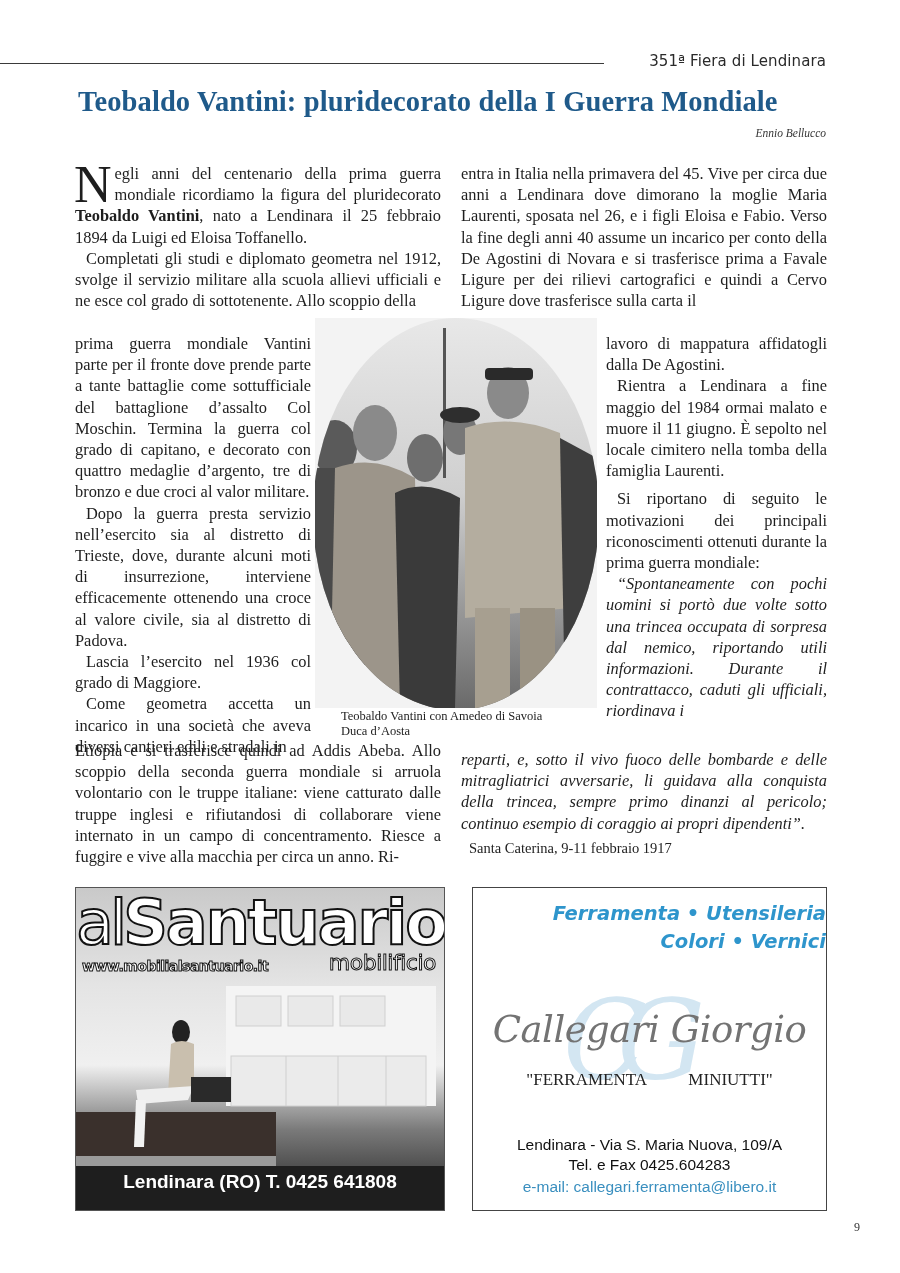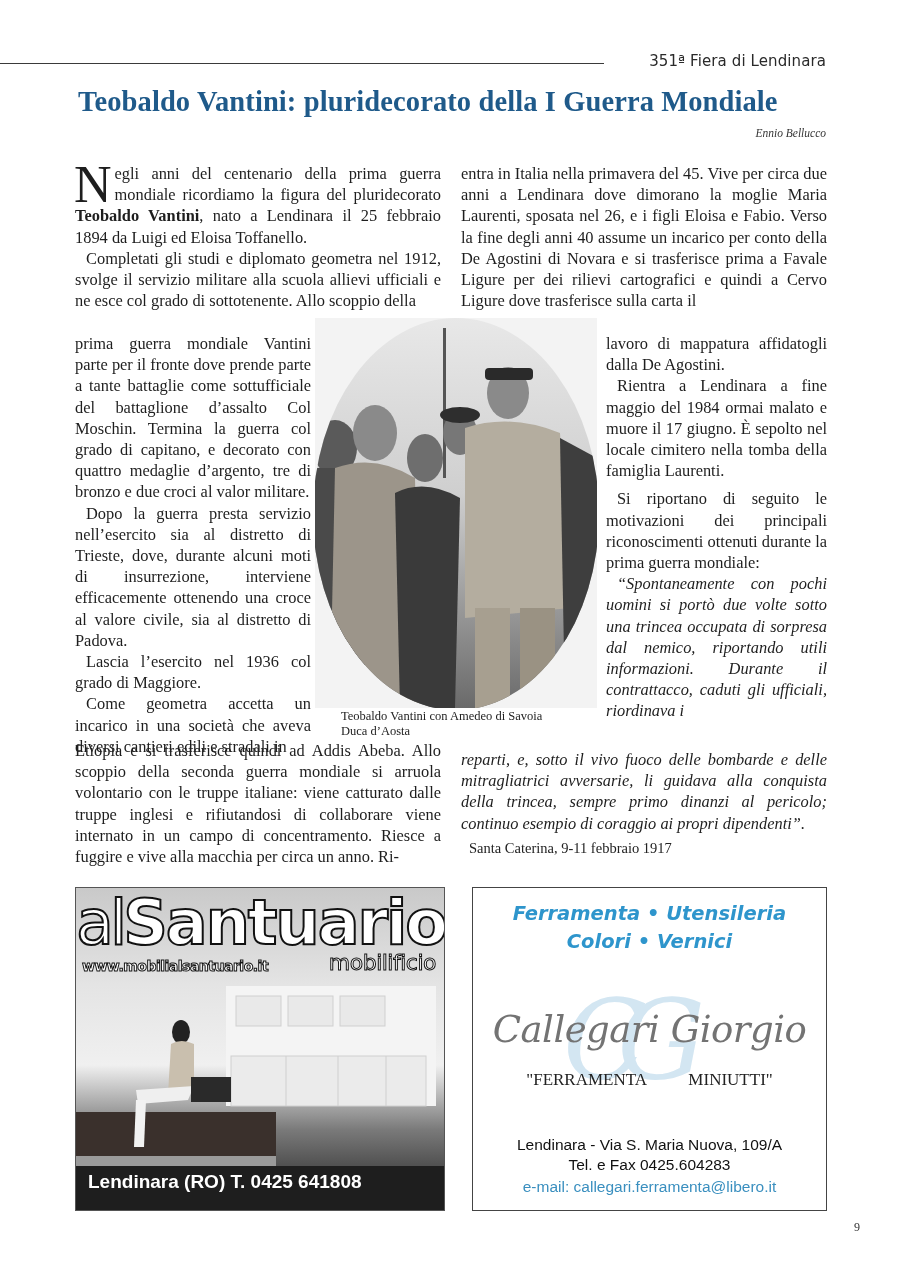--- a/index.html
+++ b/index.html
@@ -35,26 +35,26 @@
 
   .ad-left { position: absolute; left: 75px; top: 887px; width: 368px; height: 322px; border: 1px solid #555; overflow: hidden;
              background: linear-gradient(#c9c9c9 0%, #e4e4e4 30%, #f0f0f0 55%, #7a7a7a 75%, #1e1e1e 100%); }
   .ad-left .brand { position: absolute; left: 0px; top: -4px; width: 368px; font-family: "DejaVu Sans", sans-serif; font-weight: bold;
                     font-size: 62px; color: #fff; -webkit-text-stroke: 2px #111; letter-spacing: -2px; line-height: 78px; }
   .ad-left .brand .al { font-weight: normal; letter-spacing: -4px; }
   .ad-left .url { position: absolute; left: 6px; top: 70px; font-family: "DejaVu Sans", sans-serif; font-weight: bold;
                   font-size: 14px; color: #fff; -webkit-text-stroke: 1px #111; letter-spacing: -0.5px; }
   .ad-left .sub { position: absolute; right: 8px; top: 62px; font-family: "DejaVu Sans", sans-serif; font-size: 22px;
                   color: #fff; -webkit-text-stroke: 1px #111; letter-spacing: -0.5px; }
-  .ad-left .contact { position: absolute; left: 12px; width: 368px; top: 283px; font-family: "Liberation Sans", sans-serif;
+  .ad-left .contact { position: absolute; left: 0; width: 368px; text-align: center; top: 283px; font-family: "Liberation Sans", sans-serif;
                       font-weight: bold; font-size: 19px; color: #fff; }
   .ad-left .scene { position: absolute; left: 0; top: 94px; }
 
   .ad-right { position: absolute; left: 472px; top: 887px; width: 353px; height: 322px; border: 1px solid #444; background: #fff; overflow: hidden; }
-  .ad-right .tag1, .ad-right .tag2 { position: absolute; left: 0; width: 353px; text-align: center; font-family: "DejaVu Sans", sans-serif;
+  .ad-right .tag1, .ad-right .tag2 { position: absolute; left: 0; width: 353px; text-align: right; font-family: "DejaVu Sans", sans-serif;
                   font-weight: bold; font-style: italic; font-size: 19.5px; color: #2e95cc; }
   .ad-right .tag1 { top: 14px; }
   .ad-right .tag2 { top: 42px; }
   .ad-right .mono { position: absolute; left: 90px; top: 88px; font-family: "DejaVu Serif", serif; font-style: italic; font-size: 110px; color: #d3e6f2; letter-spacing: -30px; }
   .ad-right .name { position: absolute; left: 0; width: 353px; text-align: center; top: 120px; font-family: "DejaVu Serif", serif;
                     font-style: italic; font-size: 37px; color: #737373; letter-spacing: -0.5px; }
   .ad-right .store { position: absolute; left: 0; width: 353px; text-align: center; top: 182px; font-family: "Liberation Serif", serif;
                      font-size: 17px; color: #222; word-spacing: 38px; }
   .ad-right .addr, .ad-right .tel { position: absolute; left: 0; width: 353px; text-align: center; font-family: "Liberation Sans", sans-serif; font-size: 15.5px; color: #111; }
   .ad-right .addr { top: 248px; }
@@ -89,21 +89,21 @@
 <div class="txt" id="col1-bot">
   <p class="noind">Etiopia e si trasferisce quindi ad Addis Abeba. Allo scoppio della seconda guerra mondiale si arruola volontario con le truppe italiane: viene catturato dalle truppe inglesi e rifiutandosi di collaborare viene internato in un campo di concentramento. Riesce a fuggire e vive alla macchia per circa un anno. Ri-</p>
 </div>
 
 <div class="txt" id="col2-top">
   <p class="noind">entra in Italia nella primavera del 45. Vive per circa due anni a Lendinara dove dimorano la moglie Maria Laurenti, sposata nel 26, e i figli Eloisa e Fabio. Verso la fine degli anni 40 assume un incarico per conto della De Agostini di Novara e si trasferisce prima a Favale Ligure per dei rilievi cartografici e quindi a Cervo Ligure dove trasferisce sulla carta il</p>
 </div>
 
 <div class="txt" id="col2-mid">
   <p class="noind">lavoro di mappatura affidatogli dalla De Agostini.</p>
-  <p>Rientra a Lendinara a fine maggio del 1984 ormai malato e muore il 17 giugno. È sepolto nel locale cimitero nella tomba della famiglia Laurenti.</p>
+  <p>Rientra a Lendinara a fine maggio del 1984 ormai malato e muore il 11 giugno. È sepolto nel locale cimitero nella tomba della famiglia Laurenti.</p>
   <p style="margin-top:7px">Si riportano di seguito le motivazioni dei principali riconoscimenti ottenuti durante la prima guerra mondiale:</p>
   <p class="quote">“Spontaneamente con pochi uomini si portò due volte sotto una trincea occupata di sorpresa dal nemico, riportando utili informazioni. Durante il contrattacco, caduti gli ufficiali, riordinava i</p>
 </div>
 
 <div class="txt" id="col2-bot">
   <p class="noind quote">reparti, e, sotto il vivo fuoco delle bombarde e delle mitragliatrici avversarie, li guidava alla conquista della trincea, sempre primo dinanzi al pericolo; continuo esempio di coraggio ai propri dipendenti”.</p>
 </div>
 <div class="place-date">Santa Caterina, 9-11 febbraio 1917</div>
 
 <div class="photo">

